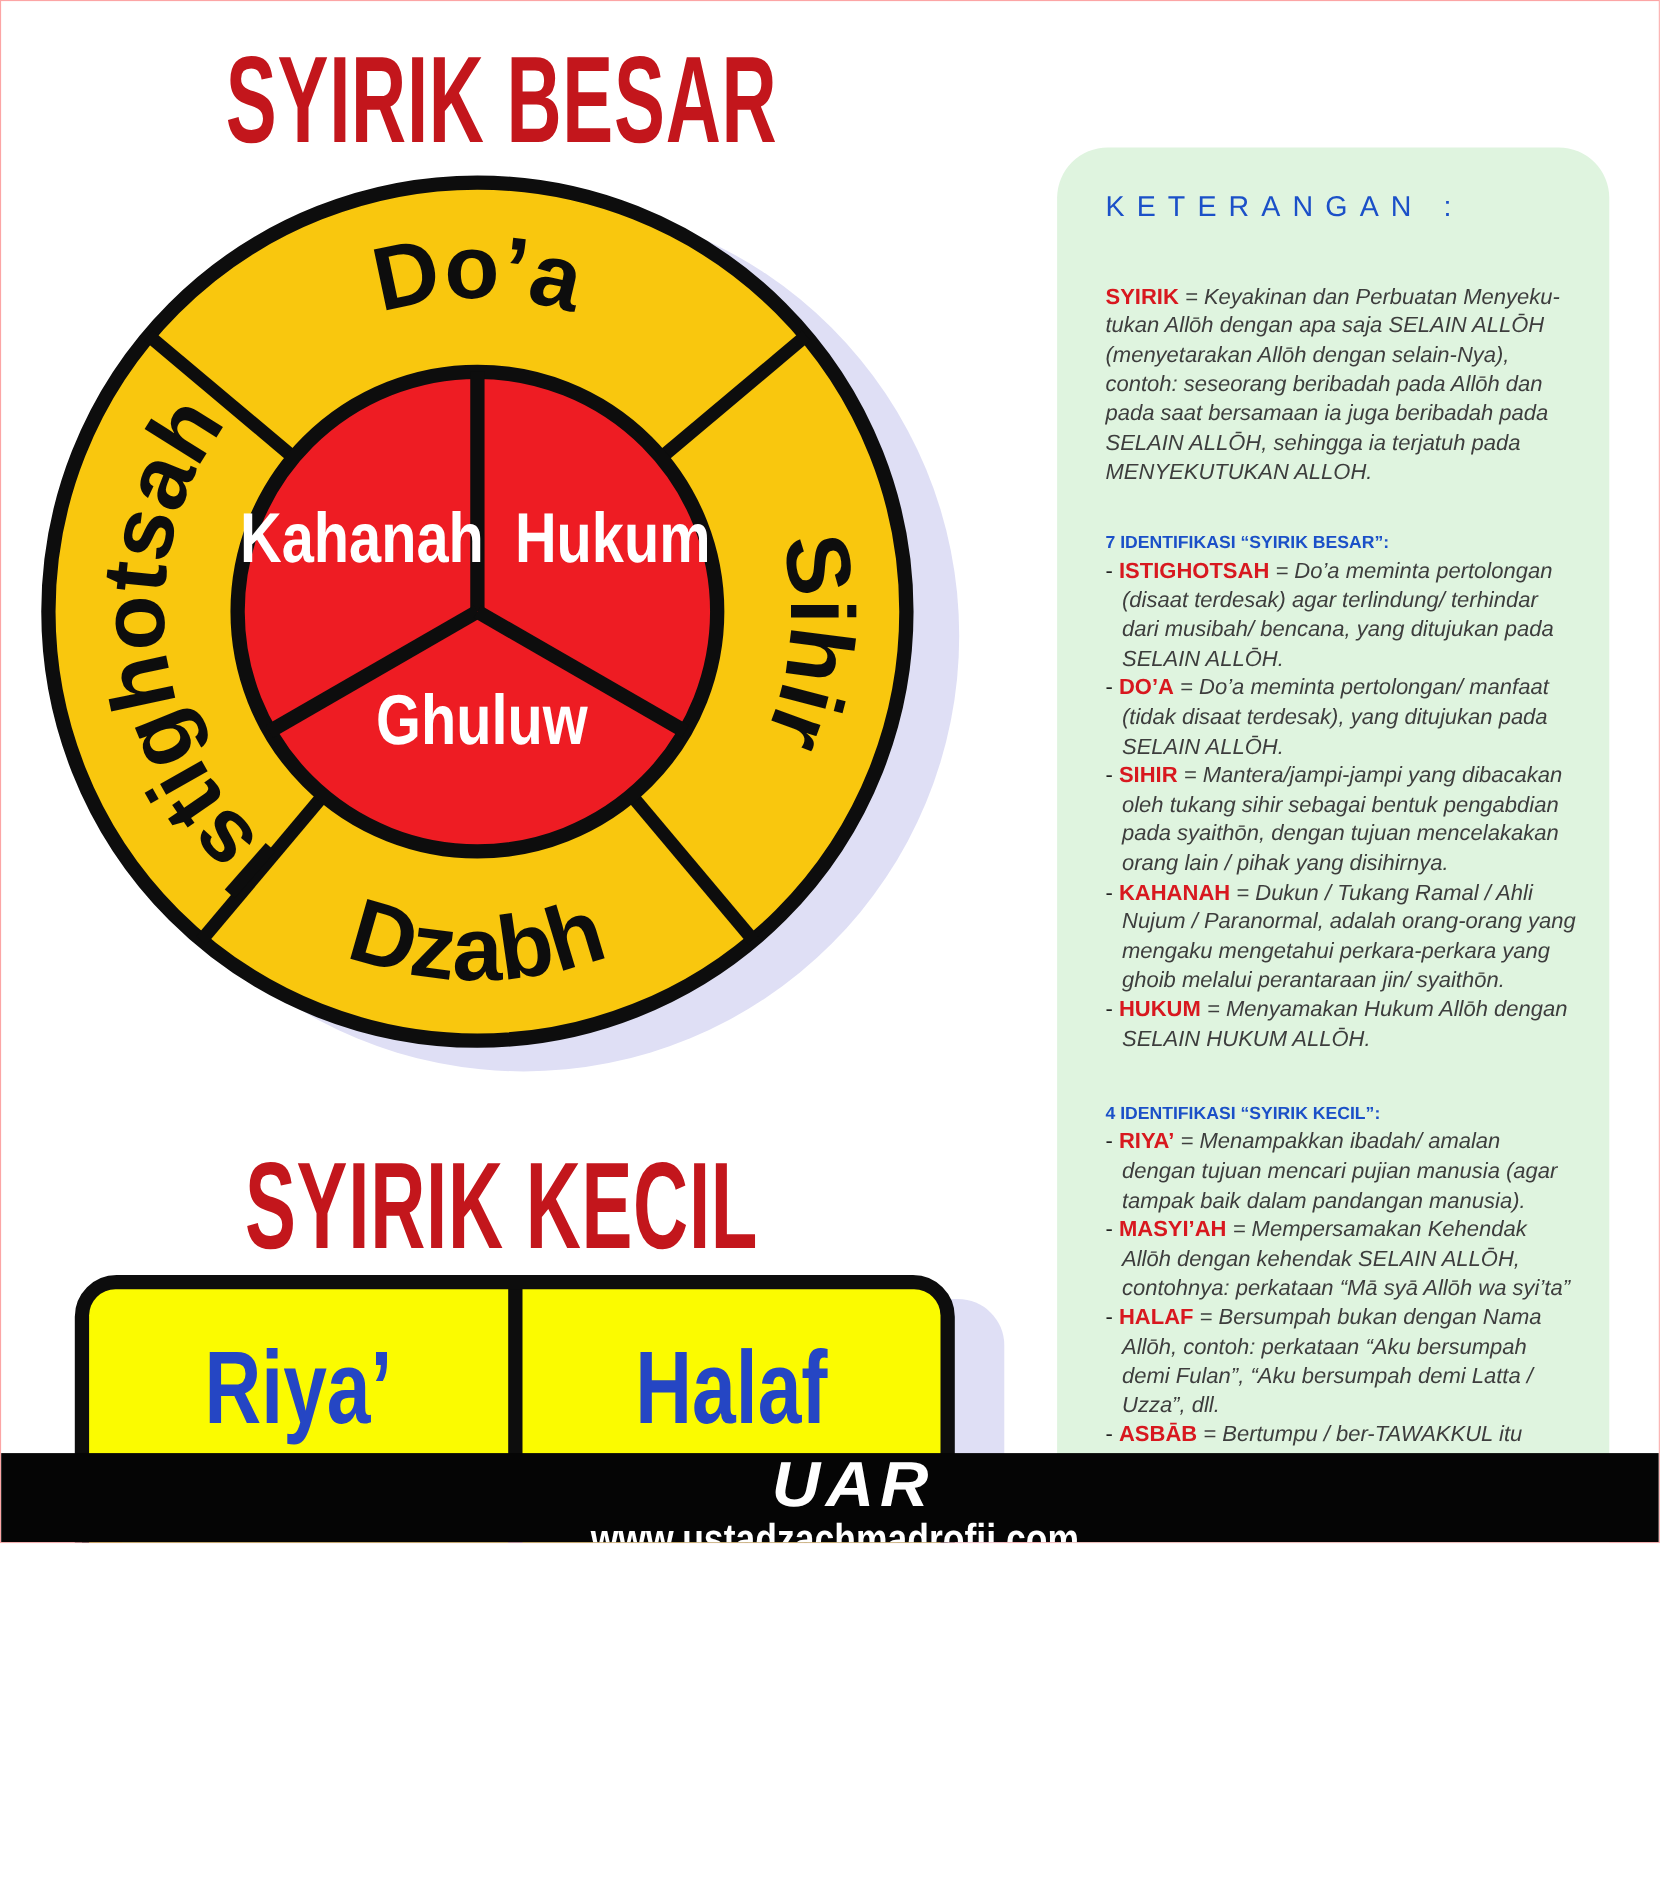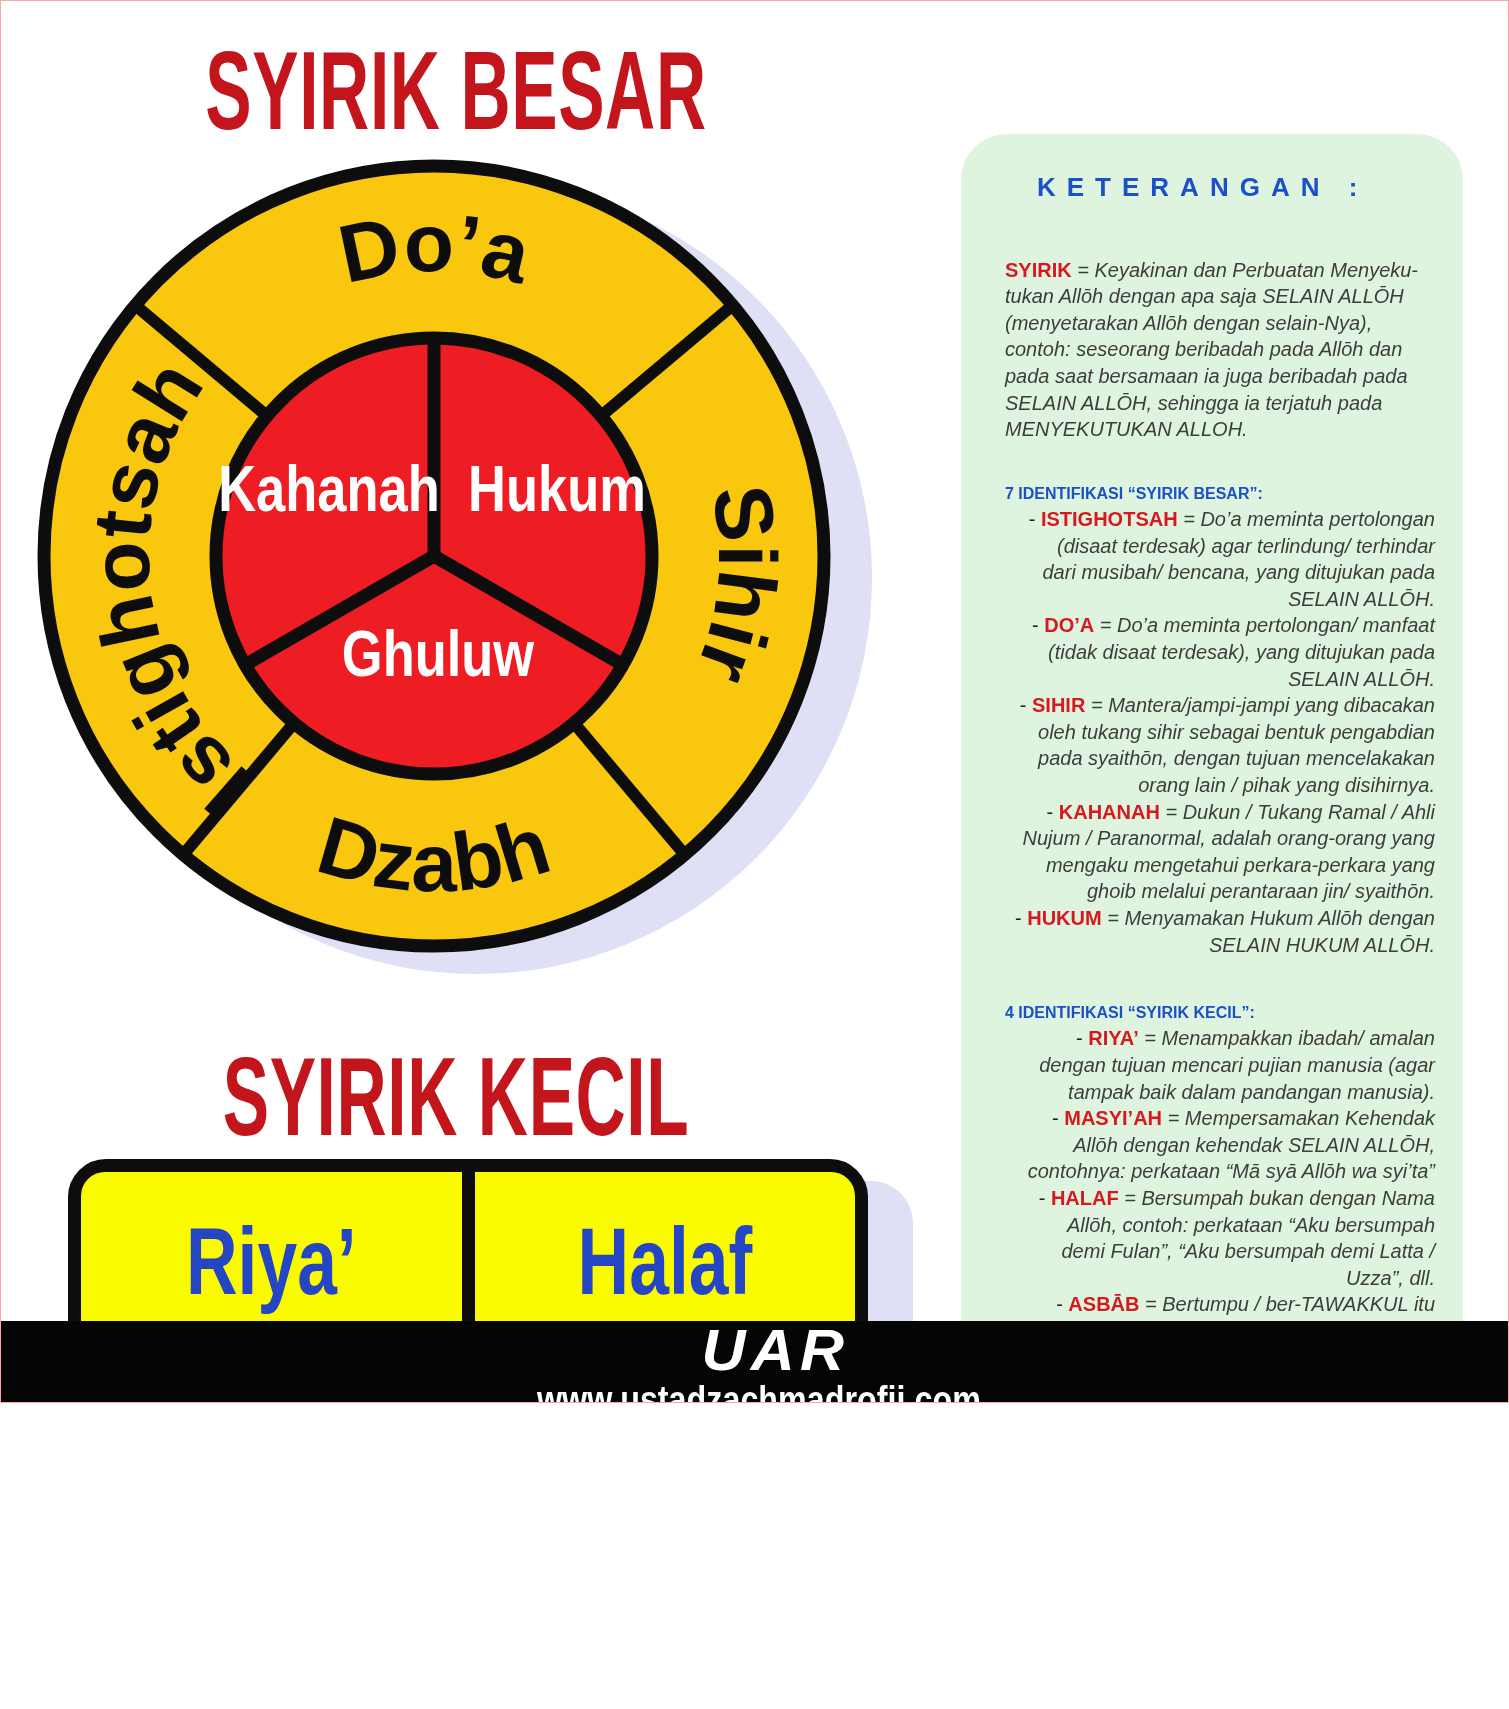--- a/index.html
+++ b/index.html
@@ -45,29 +45,29 @@
     transform:scaleX(0.76);display:inline-block;
   }
   
   .panel{
     position:absolute;left:960px;top:133px;width:502px;height:1445px;box-sizing:border-box;
     background:var(--panel_green);border-radius:46px;
     padding:36px 28px 20px 44px;overflow:hidden;
     color:var(--body_gray);font-size:20px;line-height:1.33;
   }
   .k-heading{
-    color:var(--heading_blue);font-weight:bold;font-size:26px;letter-spacing:11px;
-    margin-bottom:52px;white-space:nowrap;margin-left:32px;
+    color:var(--heading_blue);font-weight:normal;font-size:26px;letter-spacing:11px;
+    margin-bottom:52px;white-space:nowrap;
   }
   .intro{margin:0 0 40px 0;}
   .def{font-style:italic;}
   .term{color:var(--keyword_red);font-weight:bold;font-style:normal;margin-top:28px;}
   .sec-heading{color:var(--heading_blue);font-weight:bold;font-size:16px;margin:0 0 2px 0;}
   .sec{margin-bottom:44px;}
-  .item{padding-left:15px;text-indent:-15px;text-align:right;}
+  .item{padding-left:15px;text-indent:-15px;}
   .dash{color:#222;}
   
   .footer{
     position:absolute;left:0;right:0;bottom:0;height:81px;background:var(--footer_black);
     display:flex;align-items:center;flex-direction:column;
   }
   .uar-logo{
     color:#fff;font-weight:bold;font-style:italic;font-size:58px;line-height:1;
     letter-spacing:5px;margin-left:42px;transform:scaleX(1.05);display:inline-block;
     white-space:nowrap;

